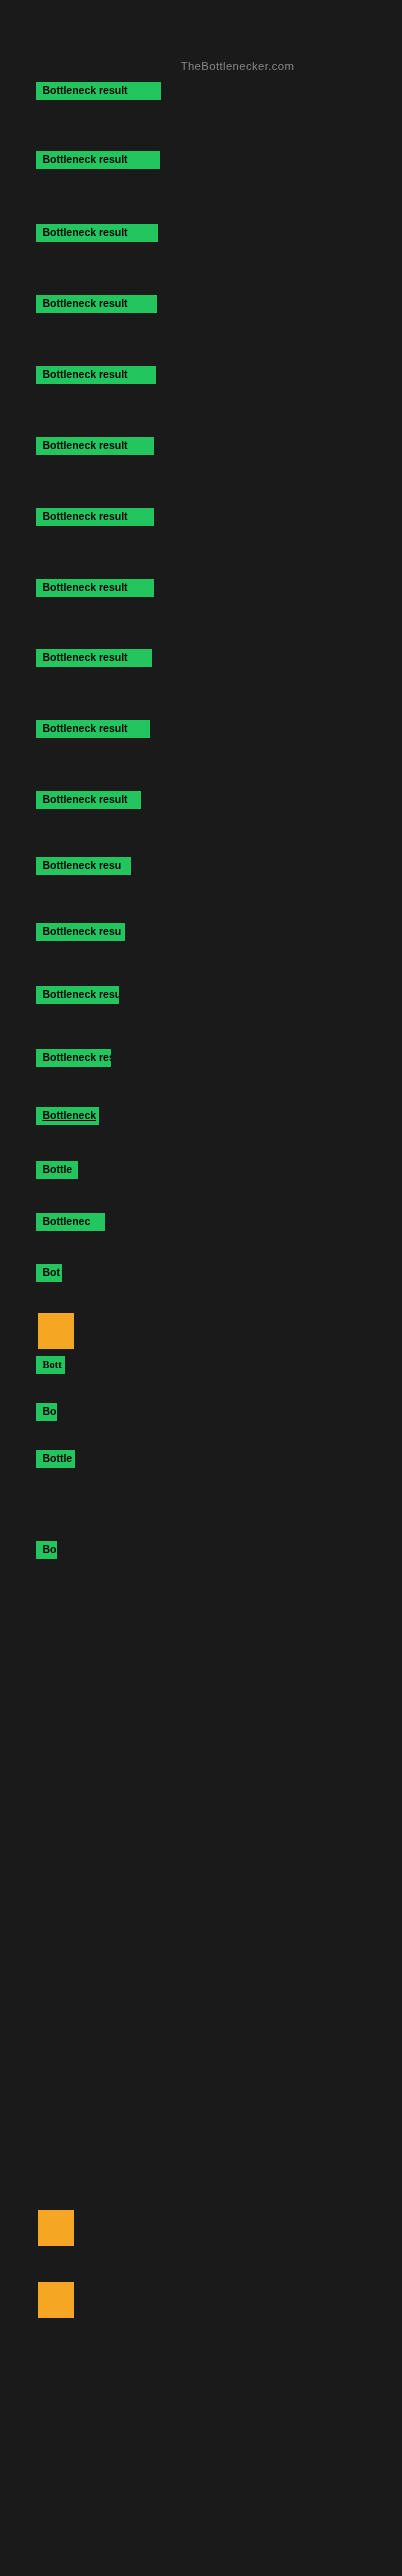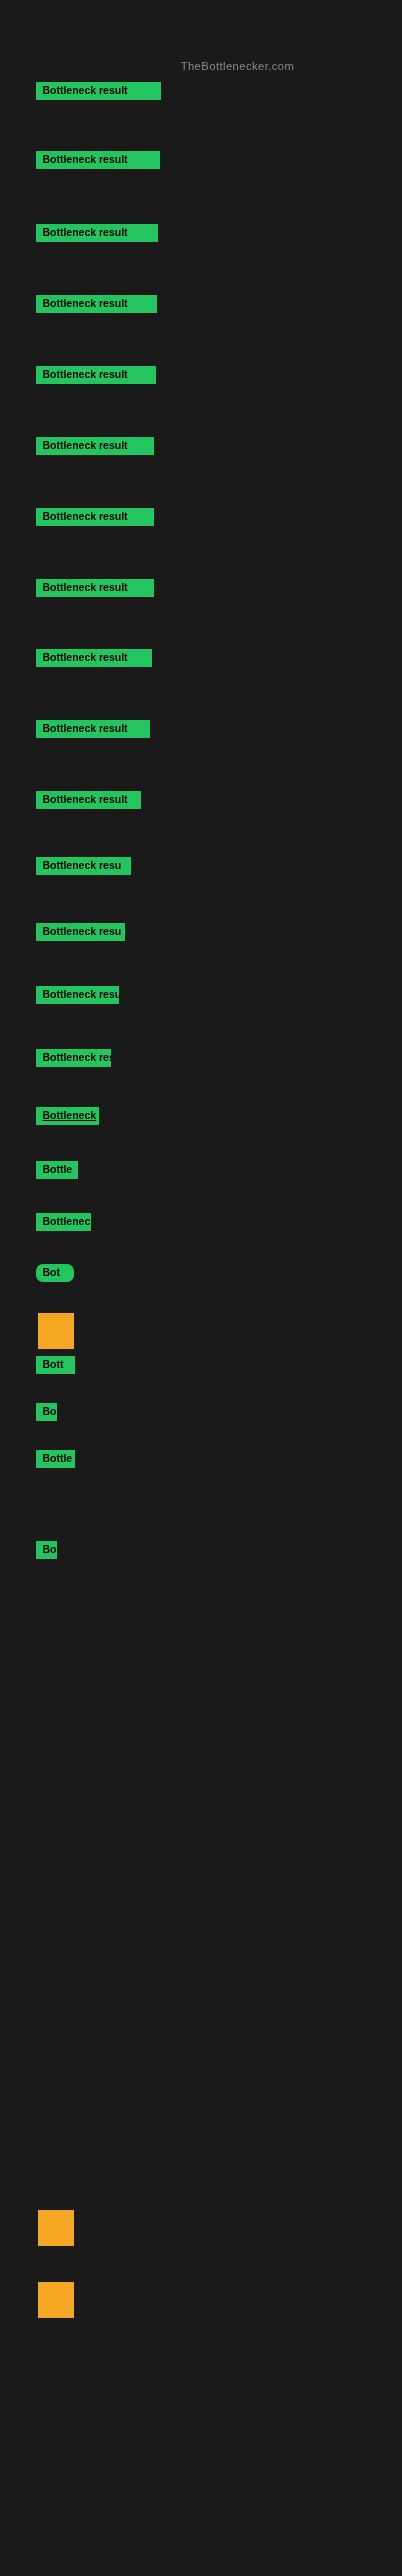--- a/index.html
+++ b/index.html
@@ -74,27 +74,27 @@
   <div class="bottleneck-bar" style="top:887px; width:89px;">Bottleneck resu</div>
 
   <div class="bottleneck-bar" style="top:950px; width:83px;">Bottleneck resu</div>
 
   <div class="bottleneck-bar" style="top:1013px; width:75px;">Bottleneck res</div>
 
   <div class="bottleneck-bar" style="top:1071px; width:63px;text-decoration:underline;">Bottleneck</div>
 
   <div class="bottleneck-bar" style="top:1125px; width:42px;">Bottle</div>
 
-  <div class="bottleneck-bar" style="top:1177px; width:55px;">Bottlenec</div>
+  <div class="bottleneck-bar" style="top:1177px; width:69px;">Bottlenec</div>
 
-  <div class="bottleneck-bar" style="top:1228px; width:38px;border-radius:7px;">Bot</div>
+  <div class="bottleneck-bar" style="top:1228px; width:26px;">Bot</div>
 
   <div style="position:absolute; top:1277px; left:1.6px; width:2.4px; height:17.7px; background-color:#f5a623;"></div>
 
-  <div class="bottleneck-bar" style="top:1320px; width:39px;">Bott</div>
+  <div class="bottleneck-bar" style="top:1320px; width:29px;font-family:Liberation Serif, serif;">Bott</div>
 
   <div class="bottleneck-bar" style="top:1367px; width:21px;">Bo</div>
 
   <div class="bottleneck-bar" style="top:1414px; width:39px;">Bottle</div>
 
   <div class="bottleneck-bar" style="top:1505px; width:21px;">Bo</div>
 
   <div style="position:absolute; top:2174px; left:1.6px; width:2.4px; height:17.7px; background-color:#f5a623;"></div>
 
   <div style="position:absolute; top:2246px; left:1.6px; width:2.4px; height:17.7px; background-color:#f5a623;"></div>

